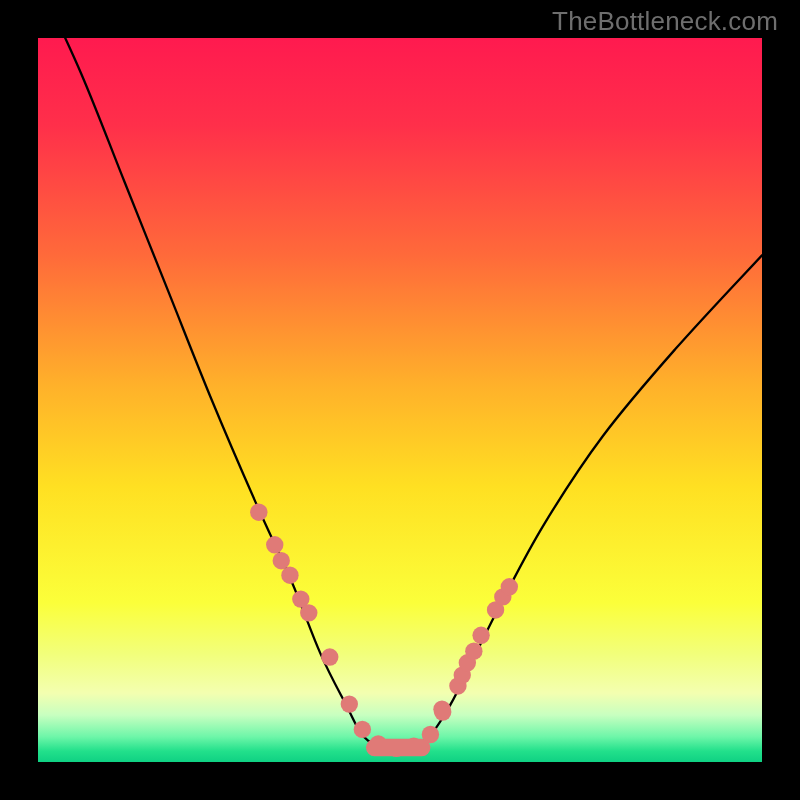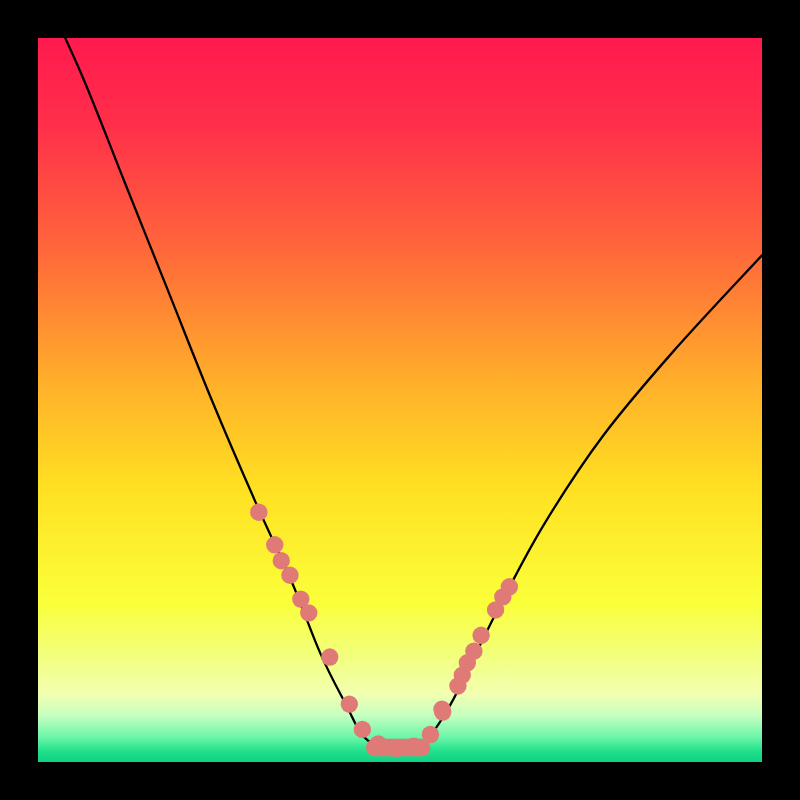--- a/index.html
+++ b/index.html
@@ -86,13 +86,14 @@
           <circle cx="429.33" cy="624.81" r="8.69" fill="#e07a77"></circle>
           <circle cx="435.85" cy="613.23" r="8.69" fill="#e07a77"></circle>
           <circle cx="443.09" cy="597.30" r="8.69" fill="#e07a77"></circle>
           <circle cx="457.57" cy="571.96" r="8.69" fill="#e07a77"></circle>
           <circle cx="464.81" cy="558.93" r="8.69" fill="#e07a77"></circle>
           <circle cx="471.32" cy="548.79" r="8.69" fill="#e07a77"></circle>
         </g>
         <rect x="327.97" y="700.83" width="64.44" height="17.38" rx="8.69" fill="#e07a77"></rect>
       </svg>
   </div>
+  <div class="watermark">TheBottleneck.com</div>
 </div>
 
 </body></html>

